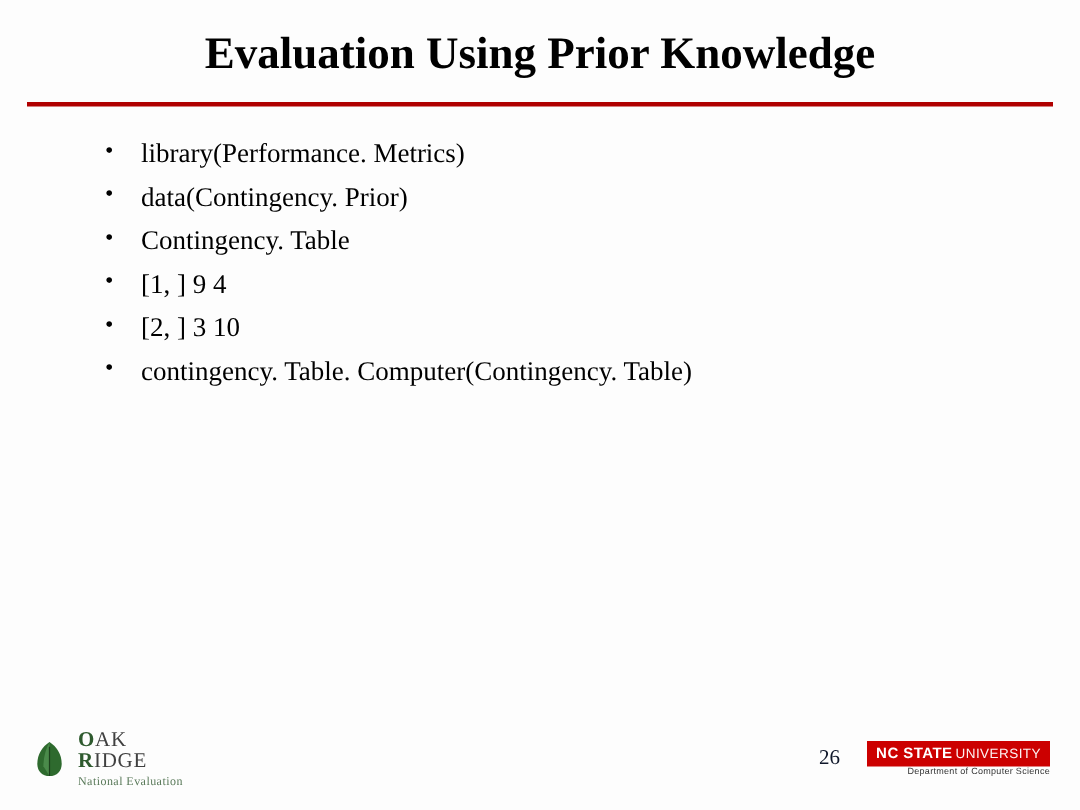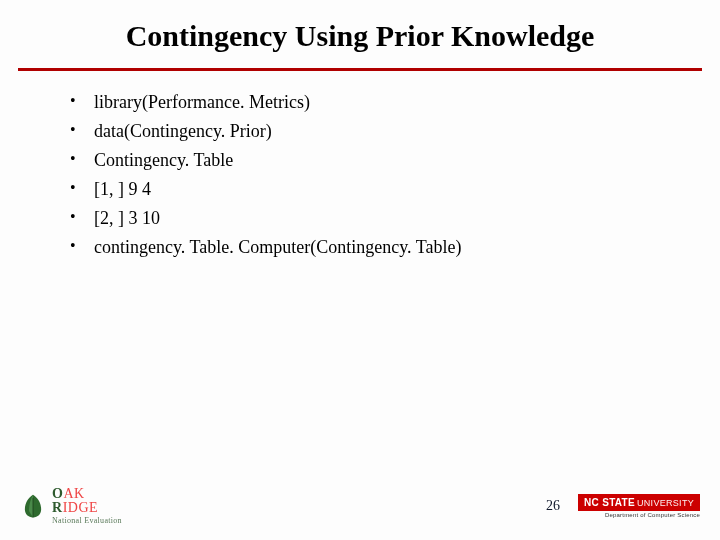--- a/index.html
+++ b/index.html
@@ -79,21 +79,21 @@
   }
   .leaf svg { display:block; }
   .logo-left .txt {
     display: flex;
     flex-direction: column;
     line-height: 1;
     font-family: Georgia, serif;
     color: #2e5a2e;
   }
   .logo-left .line1 { font-size: 14px; font-weight: bold; letter-spacing: 0.5px;}
-  .logo-left .line1 .light { font-weight: normal; color:#ef4444;}
+  .logo-left .line1 .light { font-weight: normal; color:#404040;}
   .logo-left .line2 { font-size: 8px; color:#5a7a5a; letter-spacing:0.3px; margin-top:2px;}
   .footer-right {
     display: flex;
     align-items: center;
     gap: 18px;
   }
   .pagenum {
     font-size: 14px;
     color: #0f172a;
     font-family: Georgia, serif;
@@ -123,21 +123,21 @@
     margin-top: 1px;
     letter-spacing: 0.2px;
   }
 </style>
 </head>
 <body>
 
 <div class="slide">
 
   <div class="title">
-    <span>Contingency Using Prior Knowledge</span><br>
+    <span>Evaluation Using Prior Knowledge</span><br>
   </div>
 
   <hr class="rule">
 
   <div class="body">
     <ul class="bullets">
       <li><span>library(Performance. Metrics)</span></li>
       <li><span>data(Contingency. Prior)</span></li>
       <li><span>Contingency. Table</span></li>
       <li><span>[1, ] 9 4</span></li>

